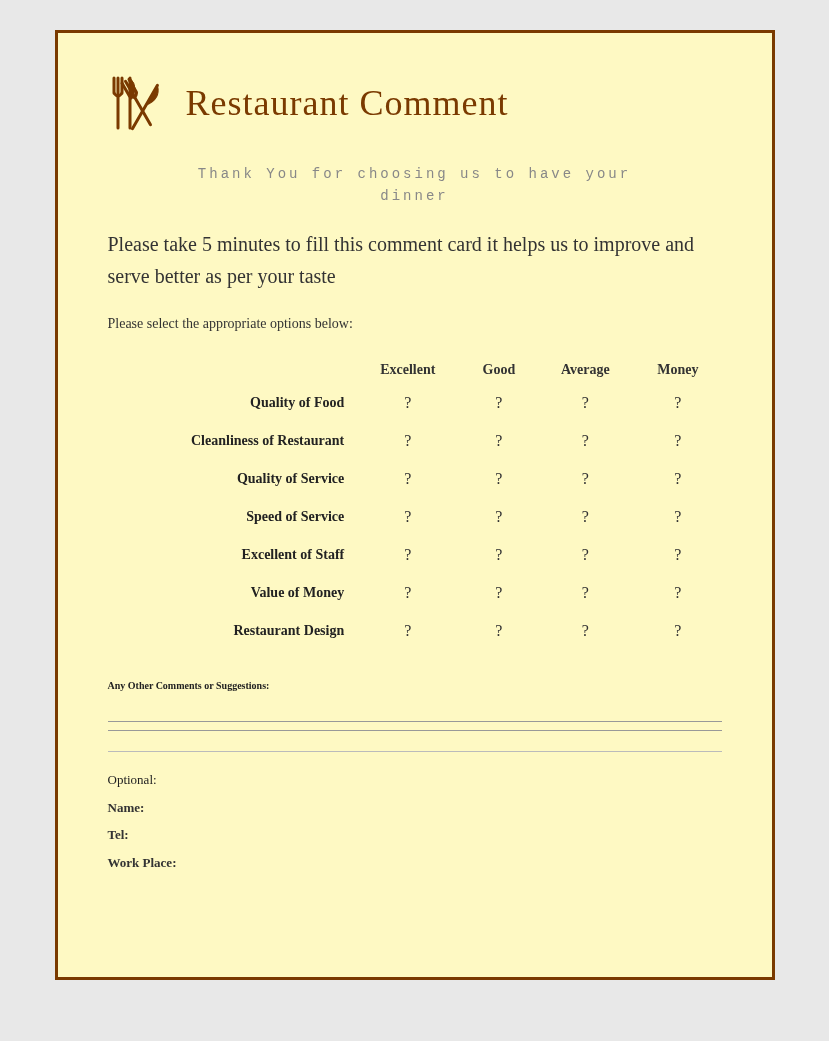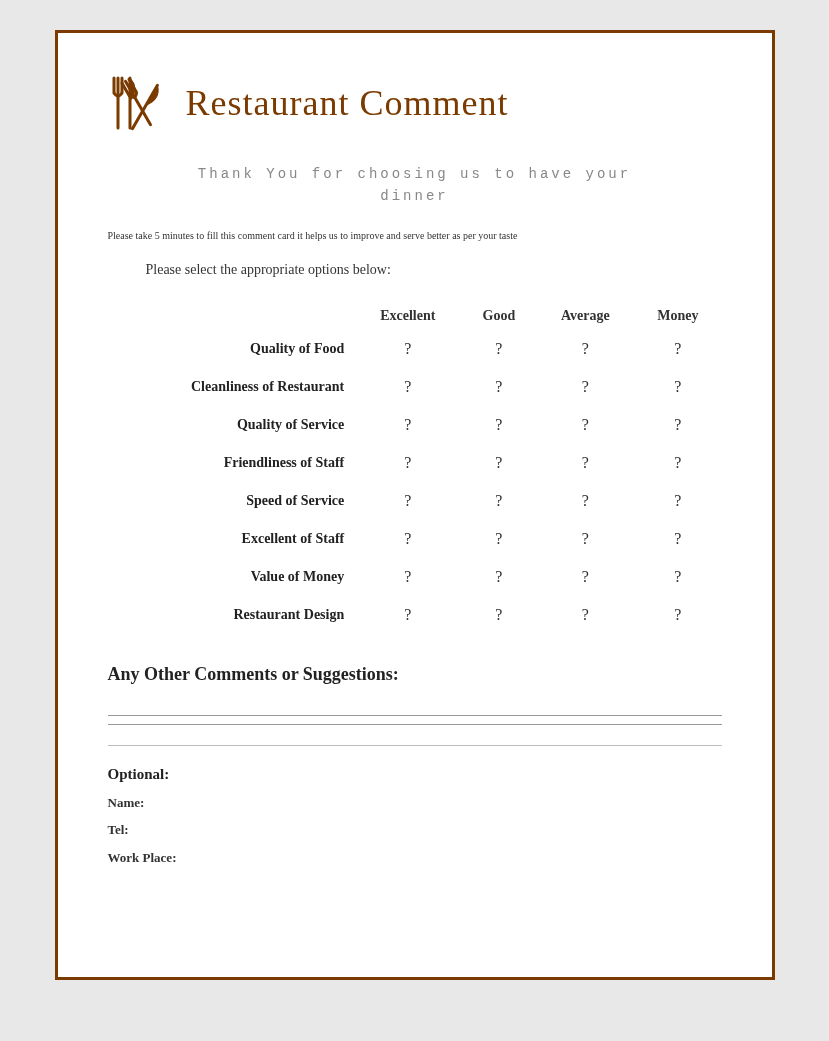--- a/index.html
+++ b/index.html
@@ -6,21 +6,21 @@
     body {
       background: #e8e8e8;
       display: flex;
       justify-content: center;
       align-items: flex-start;
       min-height: 1041px;
       padding: 30px 20px;
       font-family: 'Georgia', serif;
     }
     .page-container {
-      background: #ffffff;
+      background: #fef9c3;
       border: 3px solid #7a3a00;
       width: 720px;
       min-height: 950px;
       padding: 40px 50px;
       position: relative;
     }
     .header {
       display: flex;
       align-items: center;
       margin-bottom: 30px;
@@ -46,30 +46,29 @@
     .thank-you {
       text-align: center;
       color: #888;
       font-size: 14px;
       letter-spacing: 3px;
       margin-bottom: 20px;
       font-family: 'Courier New', monospace;
       line-height: 1.6;
     }
     .description {
-      font-size: 10px;
-      color: #333;
-      margin-bottom: 18px;
+      font-size: 20px;
+      color: #333;
+      margin-bottom: 24px;
       line-height: 1.6;
     }
     .instruction {
       font-size: 14px;
       color: #333;
       margin-bottom: 24px;
-      margin-left: 38px;
     }
     .rating-table {
       width: 100%;
       border-collapse: collapse;
       margin-bottom: 30px;
     }
     .rating-table th {
       font-weight: bold;
       font-size: 14px;
       color: #333;
@@ -96,21 +95,21 @@
     }
     .question-mark {
       color: #333;
       font-size: 16px;
     }
     .comments-section {
       margin-top: 10px;
       margin-bottom: 20px;
     }
     .comments-label {
-      font-size: 18px;
+      font-size: 10px;
       font-weight: bold;
       color: #222;
       margin-bottom: 30px;
     }
     .comments-line {
       border: none;
       border-bottom: 1px solid #999;
       width: 100%;
       margin-bottom: 8px;
       display: block;
@@ -118,22 +117,22 @@
     }
     .divider {
       border: none;
       border-top: 1px solid #bbb;
       margin: 20px 0;
     }
     .optional-section {
       margin-top: 10px;
     }
     .optional-title {
-      font-size: 15px;
-      font-weight: bold;
+      font-size: 13px;
+      font-weight: normal;
       color: #222;
       margin-bottom: 8px;
       margin-top: 8px;
     }
     .optional-field {
       font-size: 13px;
       color: #333;
       margin-bottom: 4px;
       line-height: 1.8;
     }
@@ -208,27 +207,20 @@
       <td><span class="question-mark">?</span></td>
     </tr>
         <tr>
       <td>Quality of Service</td>
       <td><span class="question-mark">?</span></td>
       <td><span class="question-mark">?</span></td>
       <td><span class="question-mark">?</span></td>
       <td><span class="question-mark">?</span></td>
     </tr>
         <tr>
-      <td>Friendliness of Staff</td>
-      <td><span class="question-mark">?</span></td>
-      <td><span class="question-mark">?</span></td>
-      <td><span class="question-mark">?</span></td>
-      <td><span class="question-mark">?</span></td>
-    </tr>
-        <tr>
       <td>Speed of Service</td>
       <td><span class="question-mark">?</span></td>
       <td><span class="question-mark">?</span></td>
       <td><span class="question-mark">?</span></td>
       <td><span class="question-mark">?</span></td>
     </tr>
         <tr>
       <td>Excellent of Staff</td>
       <td><span class="question-mark">?</span></td>
       <td><span class="question-mark">?</span></td>

